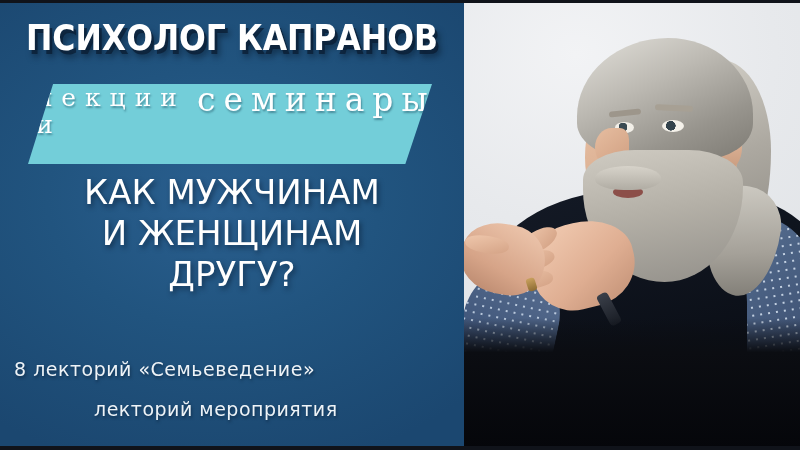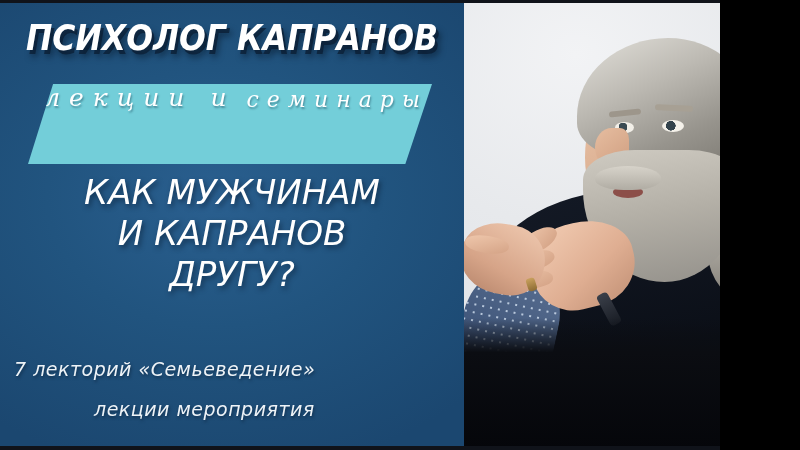--- a/index.html
+++ b/index.html
@@ -7,25 +7,24 @@
     margin: 0;
     padding: 0;
     background: #000;
   }
   body {
     font-family: "Liberation Sans", sans-serif;
   }
 
   #thumb {
     position: relative;
-    width: 720px;
+    width: 800px;
     height: 450px;
     overflow: hidden;
     background: #f9a8d4;
-    font-style: italic;
   }
 
   
   .photo-pane {
     position: absolute;
     left: 455px;
     top: 0;
     width: 345px;
     height: 450px;
     overflow: hidden;
@@ -292,21 +291,21 @@
     color: #ffffff;
     text-shadow: 1px 2px 2px rgba(20,60,80,.45);
   }
   .ribbon-line1 {
     font-size: 25px;
     line-height: 27px;
     letter-spacing: 9px;
     padding-left: 12px;
   }
   .ribbon-line2 {
-    font-size: 22px;
+    font-size: 33px;
     line-height: 31px;
     letter-spacing: 8px;
     padding-left: 11px;
   }
 
   .headline {
     position: absolute;
     left: 0;
     top: 172px;
     width: 464px;
@@ -486,25 +485,25 @@
 
     <div class="ribbon">
       <div class="ribbon-text">
         <div class="ribbon-line1">лекции и</div>
         <div class="ribbon-line2">семинары</div>
       </div>
     </div>
 
     <div class="headline">
       <div>КАК МУЖЧИНАМ</div>
-      <div>И КАПРАНОВ</div>
+      <div>И ЖЕНЩИНАМ</div>
       <div>ДРУГУ?</div>
     </div>
 
-    <div class="sub sub-1">7 лекторий «Семьеведение»</div>
-
-    <div class="sub sub-2">лекции мероприятия</div>
+    <div class="sub sub-1">8 лекторий «Семьеведение»</div>
+
+    <div class="sub sub-2">лекторий мероприятия</div>
 
 
   </div>
 
   <div class="edge-bottom"></div>
 </div>
 
 </body></html>

